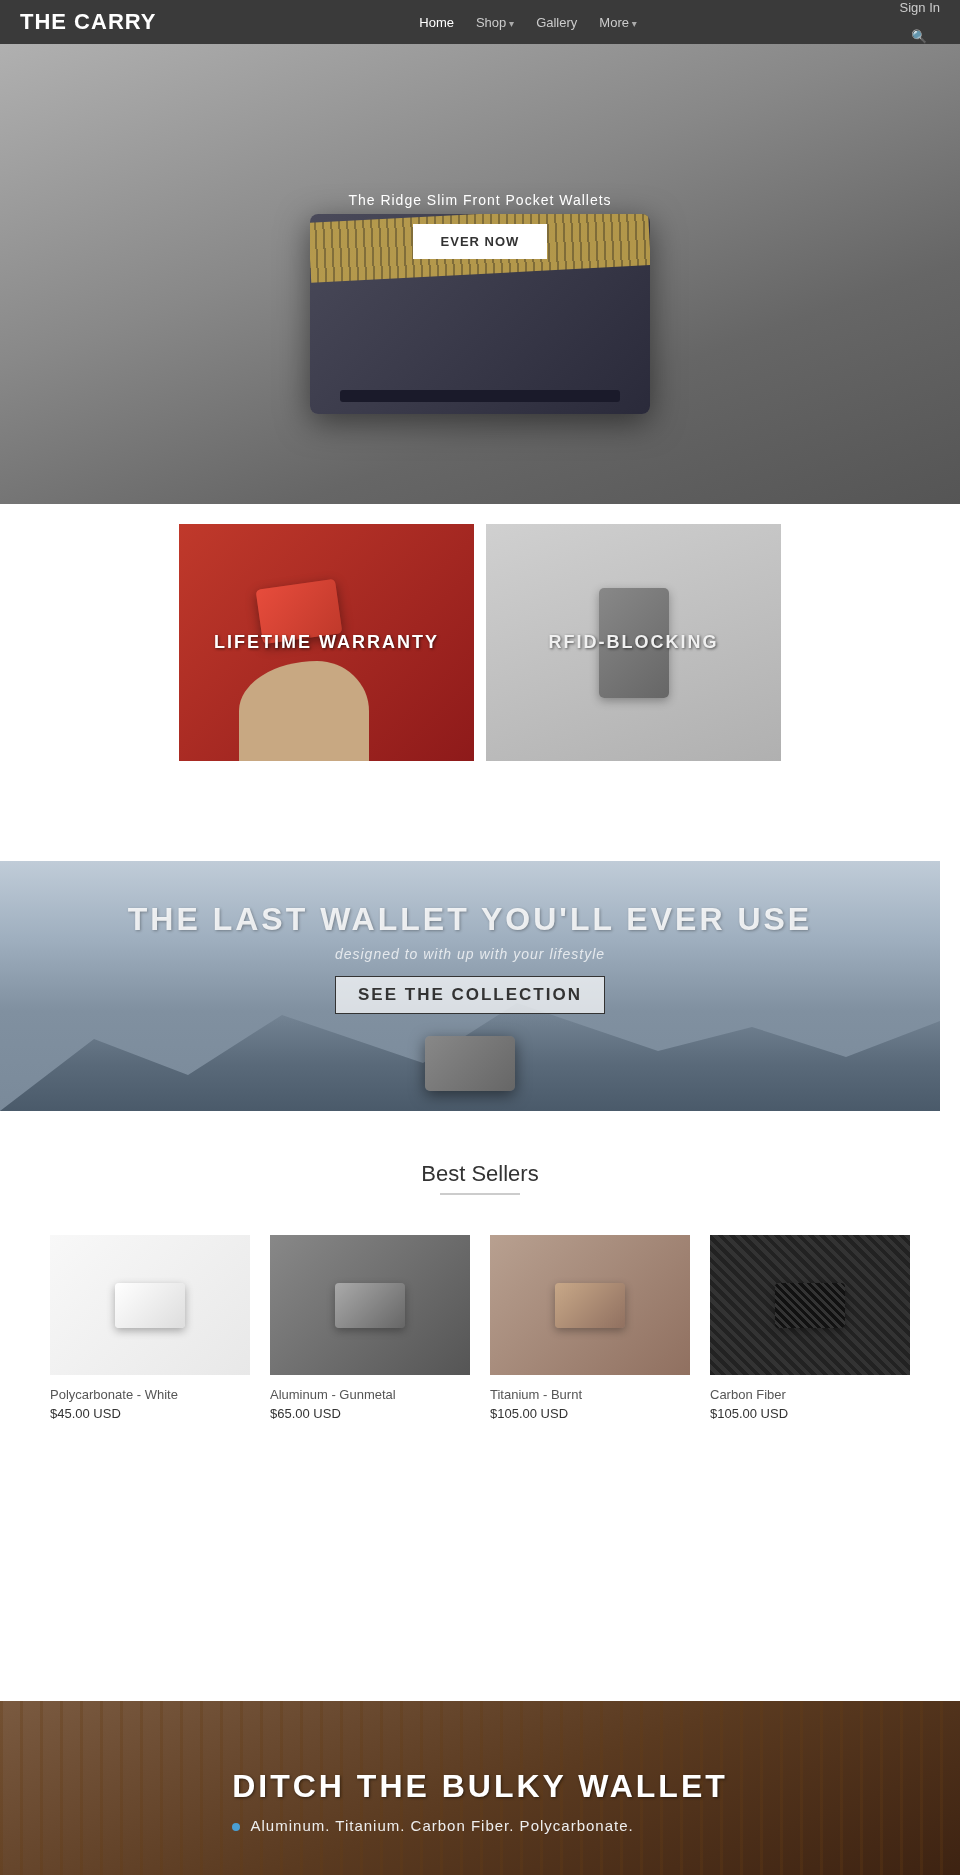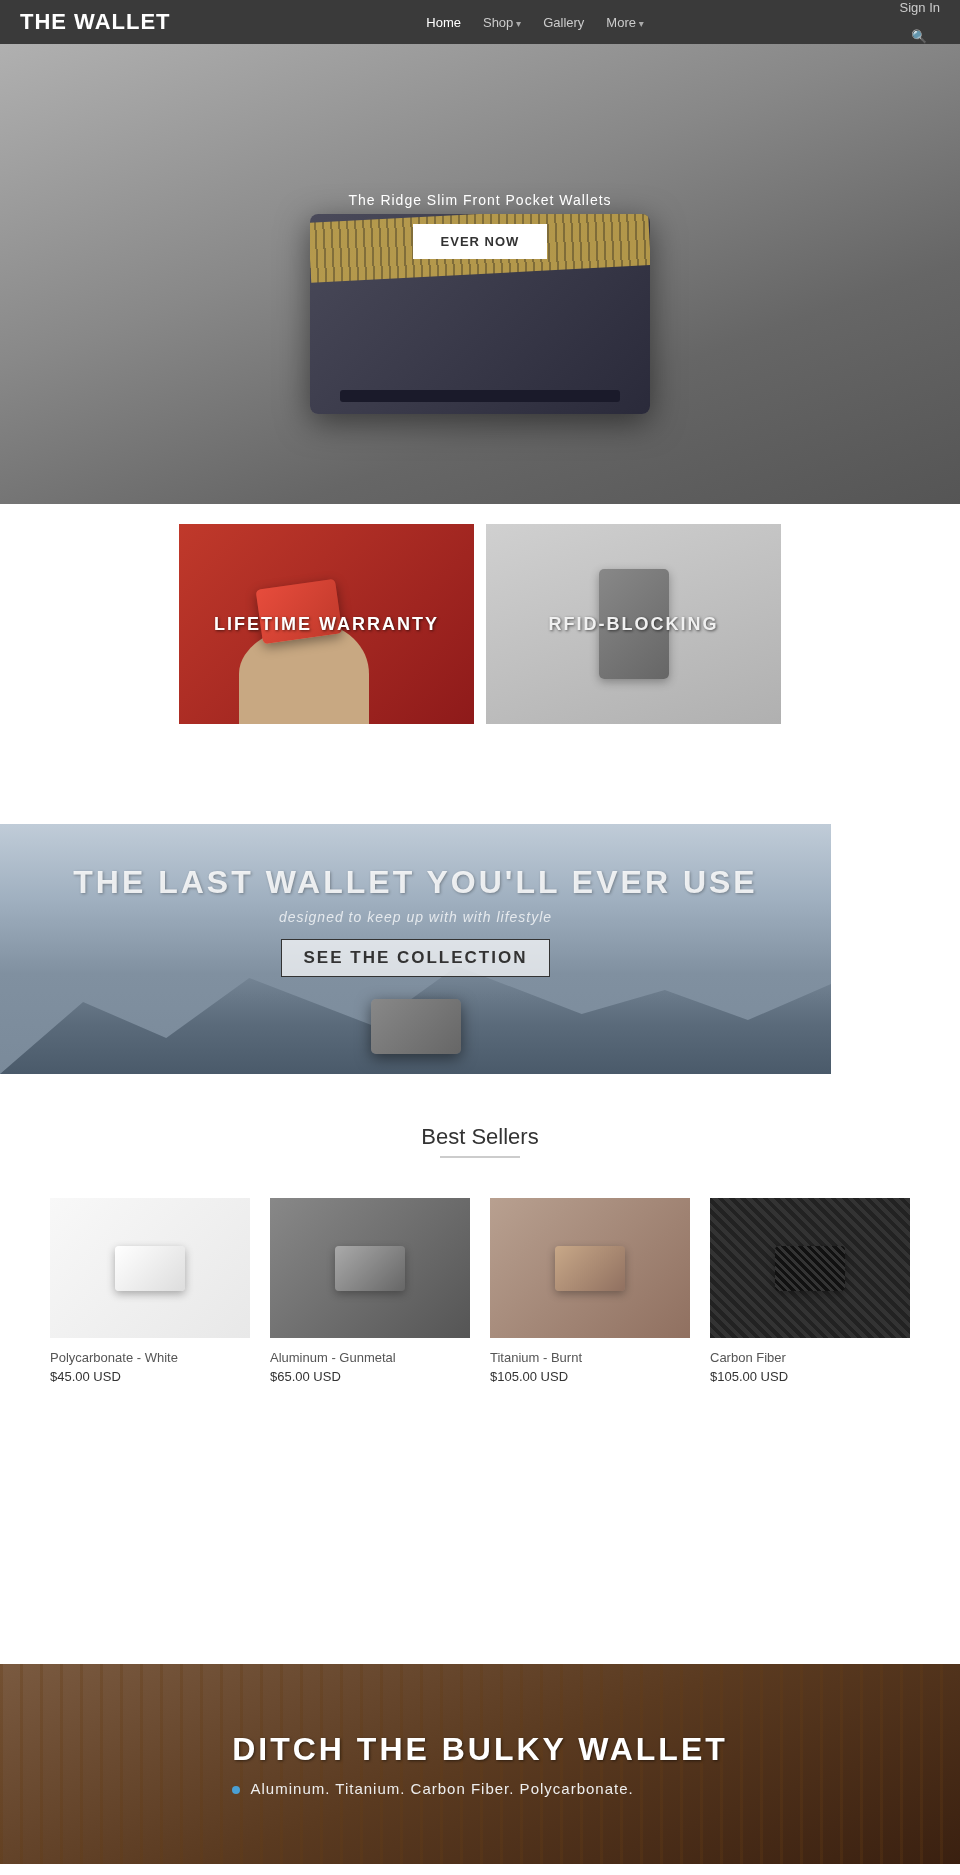--- a/index.html
+++ b/index.html
@@ -130,21 +130,21 @@
       display: flex;
       gap: 0;
       padding: 20px 30px;
       background: #fff;
       justify-content: center;
       gap: 12px;
     }
     .feature-tile {
       position: relative;
       width: 295px;
-      height: 200px;
+      height: 237px;
       overflow: hidden;
       cursor: pointer;
     }
     .feature-tile-bg {
       width: 100%;
       height: 100%;
       position: absolute;
       inset: 0;
     }
     .ft-warranty .feature-tile-bg {
@@ -191,21 +191,21 @@
 
     
     .mid-section {
       height: 80px;
       background: #fff;
     }
 
     
     .banner2 {
       position: relative;
-      width: 831px;
+      width: 940px;
       height: 250px;
       background: linear-gradient(180deg, #c0ccd8 0%, #a0b0c0 30%, #8090a0 60%, #7a8a9a 100%);
       display: flex;
       align-items: center;
       justify-content: center;
       overflow: hidden;
     }
     .banner2-mountains {
       position: absolute;
       bottom: 0; left: 0; right: 0;
@@ -380,21 +380,21 @@
       background: #4a9fd4;
       border-radius: 50%;
       margin-right: 6px;
       vertical-align: middle;
     }
   </style>
 </head>
 <body>
 
 <nav class="navbar">
-  <div class="navbar-logo">THE WALLET</div>
+  <div class="navbar-logo">THE CARRY</div>
   <ul class="navbar-nav">
     <li><a href="#" class="active">Home</a></li>
     <li><a href="#" class="has-arrow">Shop</a></li>
     <li><a href="#">Gallery</a></li>
     <li><a href="#" class="has-arrow">More</a></li>
   </ul>
   <div class="navbar-right">
     <a href="#">USD</a>
     <a href="#">Sign In</a>
     <a href="#">🔍</a>
@@ -427,21 +427,21 @@
   </div>
 </section>
 
 <div class="mid-section"></div>
 
 <section class="banner2">
   <div class="banner2-mountains"></div>
   <div class="banner2-wallet"></div>
   <div class="banner2-text">
     <div class="banner2-title">THE LAST WALLET YOU'LL EVER USE</div>
-    <div class="banner2-subtitle">designed to keep up with with lifestyle</div>
+    <div class="banner2-subtitle">designed to with up with your lifestyle</div>
     <a href="#" class="banner2-btn">SEE THE COLLECTION</a>
   </div>
 </section>
 
 <section class="best-sellers">
   <h2 class="section-title">Best Sellers</h2>
   <div class="section-divider"></div>
   <div class="products-grid">
 
     <div class="product-card">

